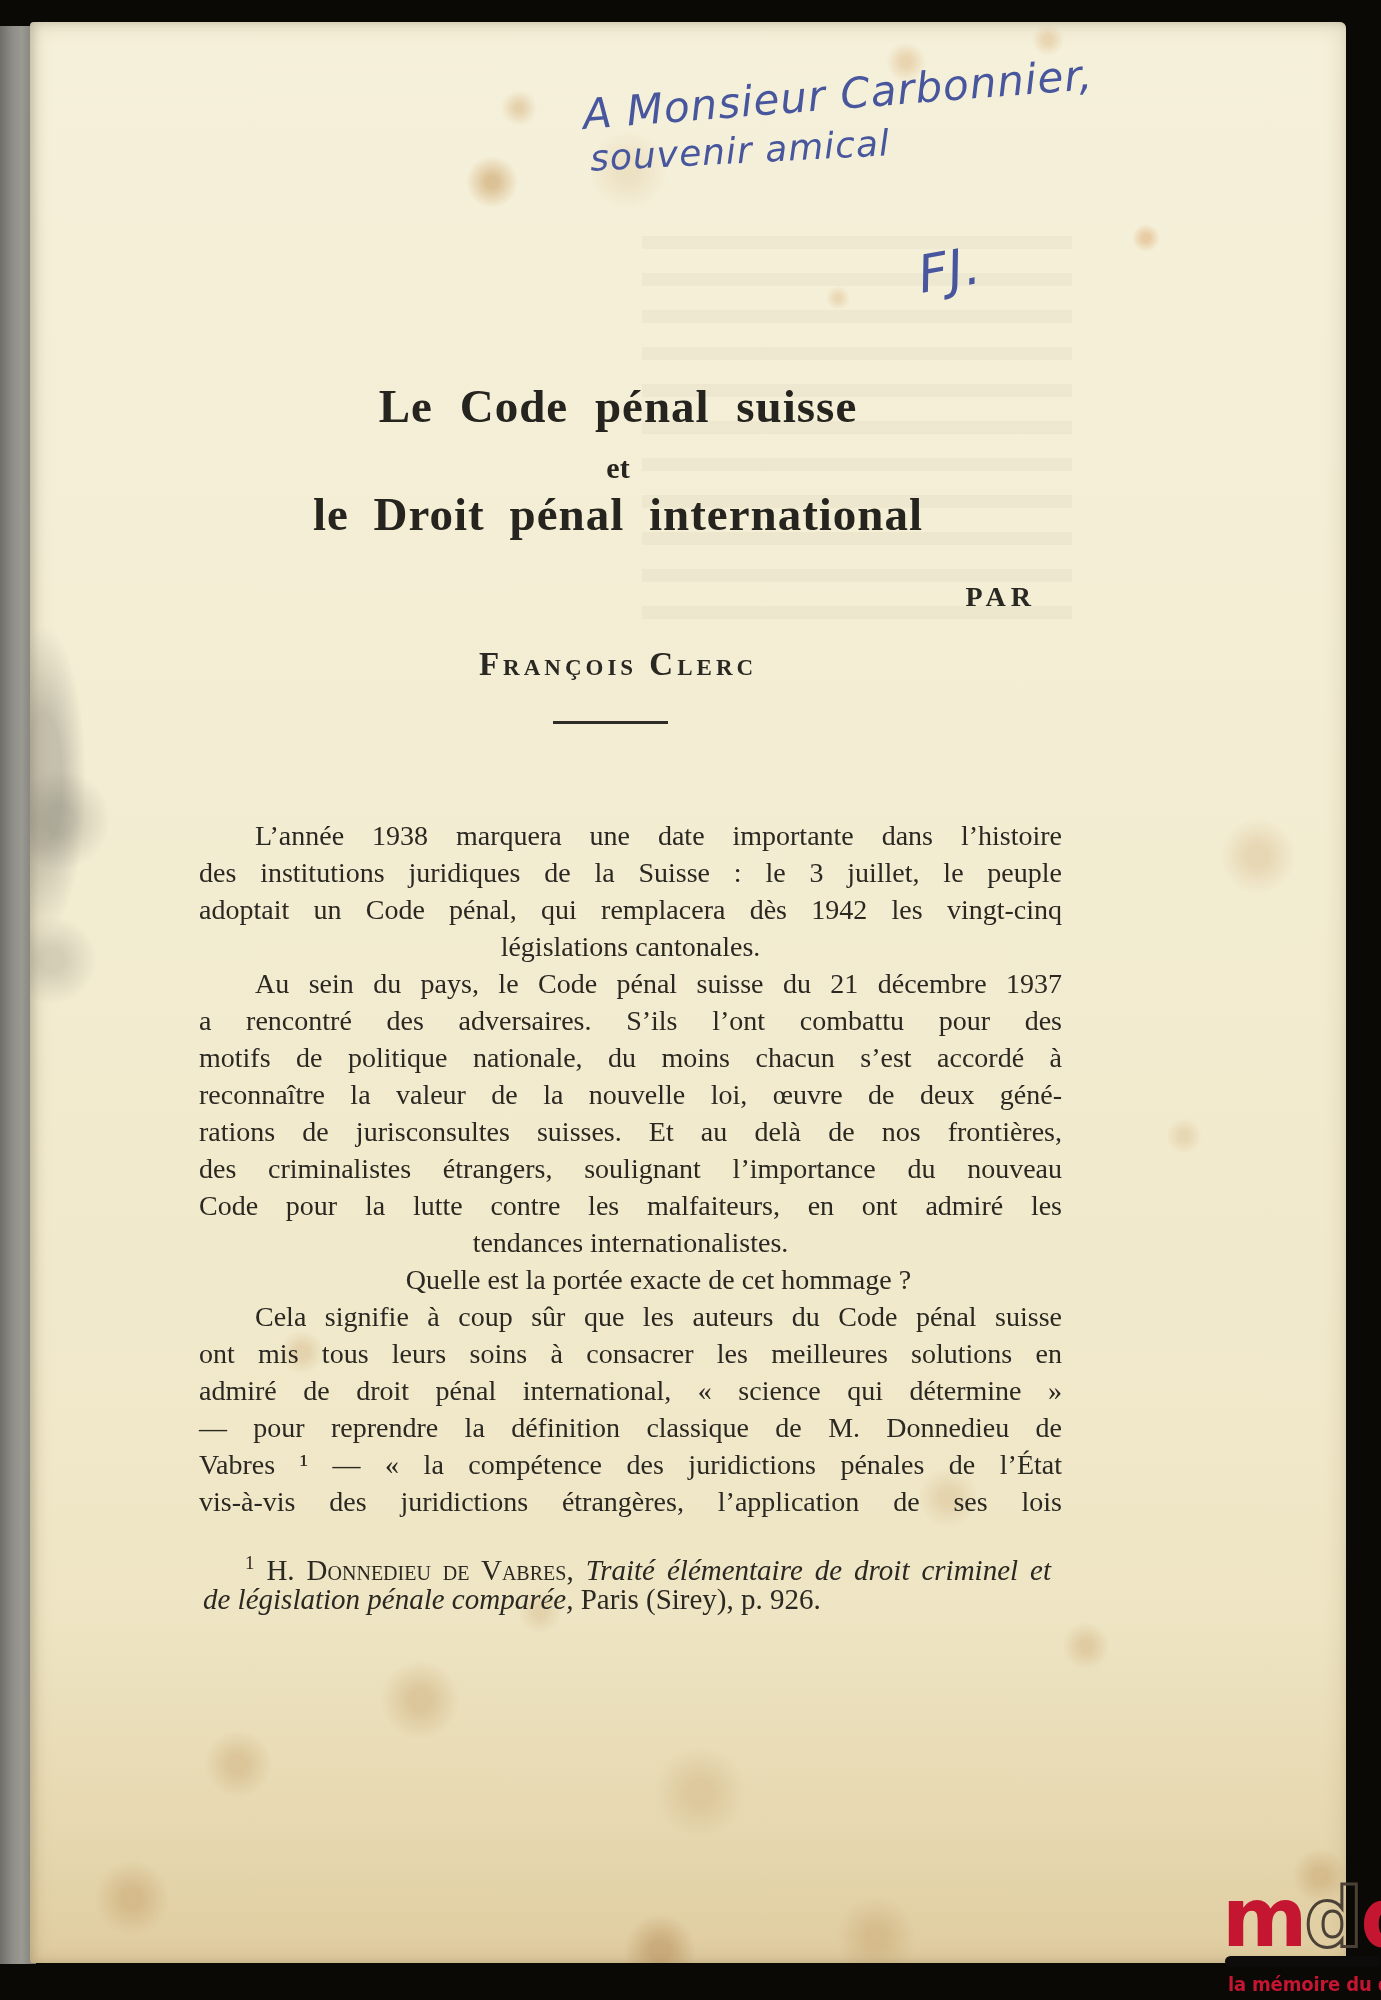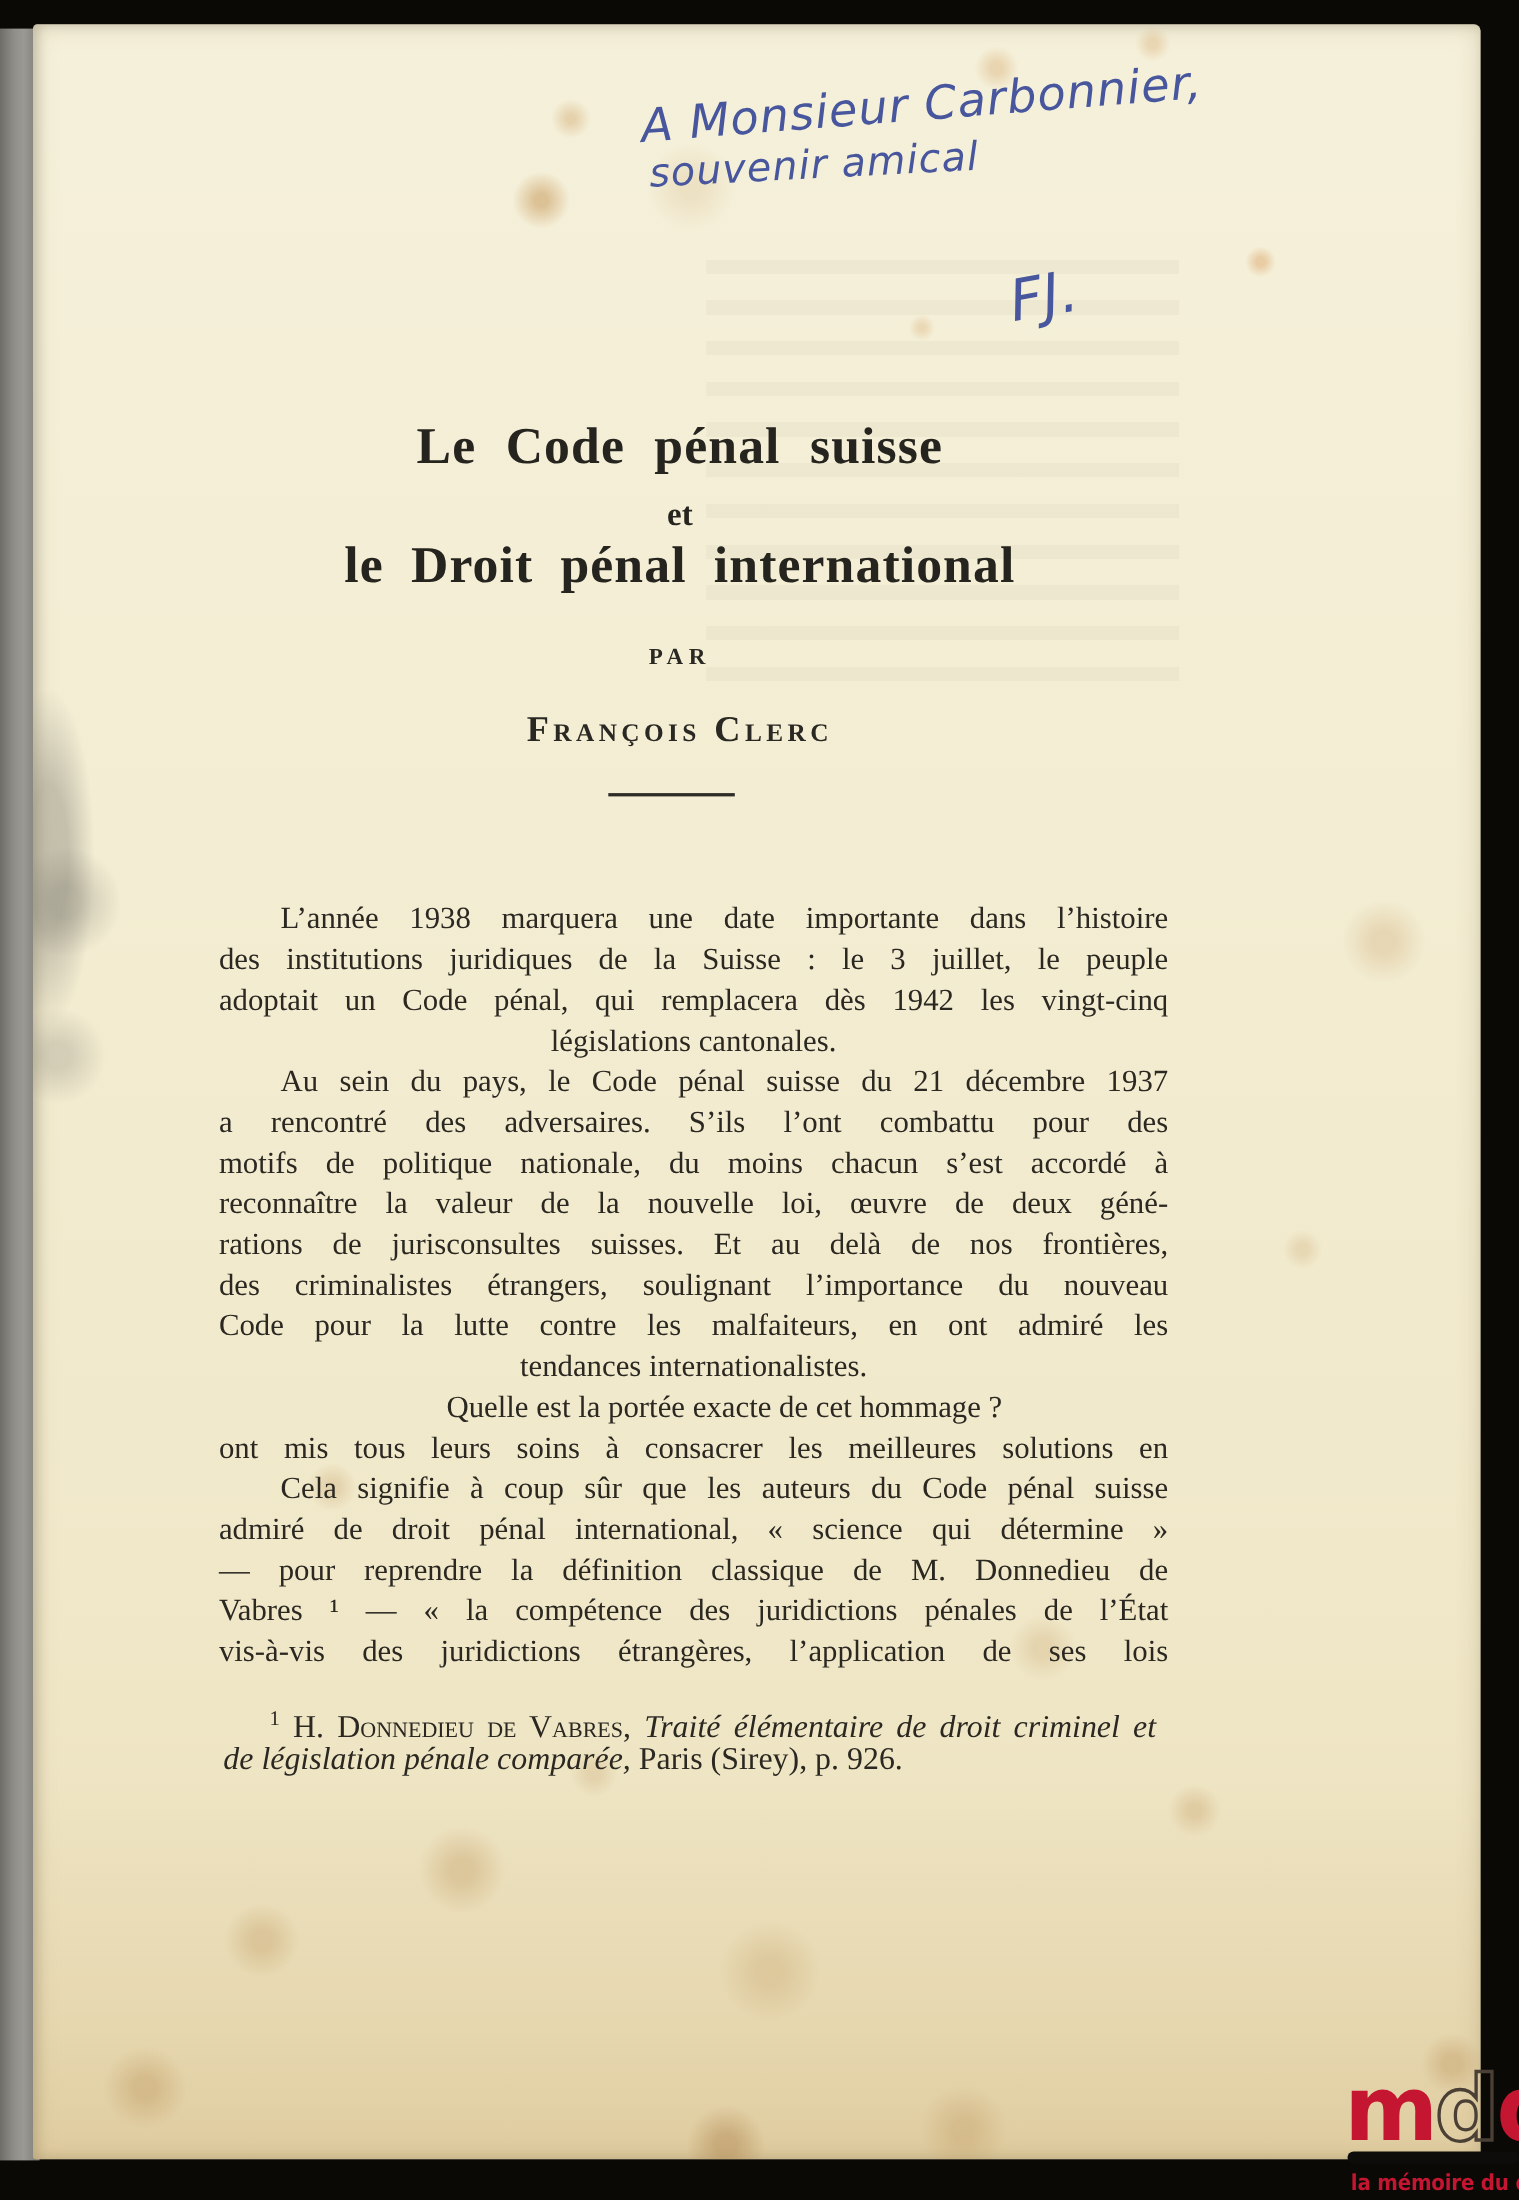--- a/index.html
+++ b/index.html
@@ -50,21 +50,21 @@
   .hw2{left:560px;top:108px;font-size:36px;transform:rotate(-3deg);letter-spacing:1px;}
   .hw3{left:888px;top:218px;font-size:52px;transform:rotate(-10deg);}
 
   
   .titleblock{position:absolute;left:170px;top:356px;width:836px;text-align:center;color:#26241f;font-weight:bold;}
   .t1{font-size:47px;line-height:56px;letter-spacing:1px;word-spacing:14px;text-align:center;}
   .t2{font-size:30px;line-height:36px;margin-top:16px;font-weight:bold;}
   .t3{font-size:47px;line-height:56px;letter-spacing:1px;word-spacing:12px;}
 
   .byline{position:absolute;left:170px;top:563px;width:836px;text-align:center;color:#2a2823;}
-  .par{font-size:21px;line-height:24px;letter-spacing:5px;font-weight:bold;}
+  .par{font-size:28px;line-height:24px;letter-spacing:5px;font-weight:bold;text-align:right;}
   .author{margin-top:35px;font-size:33px;line-height:40px;font-variant:small-caps;letter-spacing:4px;font-weight:600;}
 
   .rule{position:absolute;left:523px;top:699px;width:115px;height:3px;background:#2e2c27;}
 
   
   .bodytext{position:absolute;left:169px;top:795px;width:863px;font-size:28px;line-height:37px;color:#2b2822;}
   .bodyline{height:37px;overflow:visible;}
   .jline{text-align:justify;text-align-last:justify;}
   .lastline{text-align:center;}
   .indent{text-indent:56px;}
@@ -117,22 +117,22 @@
       <div class="bodyline lastline">législations cantonales.</div>
       <div class="bodyline jline indent">Au sein du pays, le Code pénal suisse du 21 décembre 1937</div>
       <div class="bodyline jline">a rencontré des adversaires. S’ils l’ont combattu pour des</div>
       <div class="bodyline jline">motifs de politique nationale, du moins chacun s’est accordé à</div>
       <div class="bodyline jline">reconnaître la valeur de la nouvelle loi, œuvre de deux géné-</div>
       <div class="bodyline jline">rations de jurisconsultes suisses. Et au delà de nos frontières,</div>
       <div class="bodyline jline">des criminalistes étrangers, soulignant l’importance du nouveau</div>
       <div class="bodyline jline">Code pour la lutte contre les malfaiteurs, en ont admiré les</div>
       <div class="bodyline lastline">tendances internationalistes.</div>
       <div class="bodyline lastline indent">Quelle est la portée exacte de cet hommage ?</div>
+      <div class="bodyline jline indent">Cela signifie à coup sûr que les auteurs du Code pénal suisse</div>
       <div class="bodyline jline">ont mis tous leurs soins à consacrer les meilleures solutions en</div>
-      <div class="bodyline jline indent">Cela signifie à coup sûr que les auteurs du Code pénal suisse</div>
       <div class="bodyline jline">admiré de droit pénal international, « science qui détermine »</div>
       <div class="bodyline jline">— pour reprendre la définition classique de M. Donnedieu de</div>
       <div class="bodyline jline">Vabres ¹ — « la compétence des juridictions pénales de l’État</div>
       <div class="bodyline jline">vis-à-vis des juridictions étrangères, l’application de ses lois</div>
     </div>
 
   <div class="footnote">
     <div class="fline1"><sup>1</sup><span> H. </span><span class="sc">Donnedieu de Vabres</span><span>, </span><span class="it">Traité élémentaire de droit criminel et</span></div>
     <div class="fline2"><span class="it">de législation pénale comparée, </span><span>Paris (Sirey), p. 926.</span></div>
   </div>

